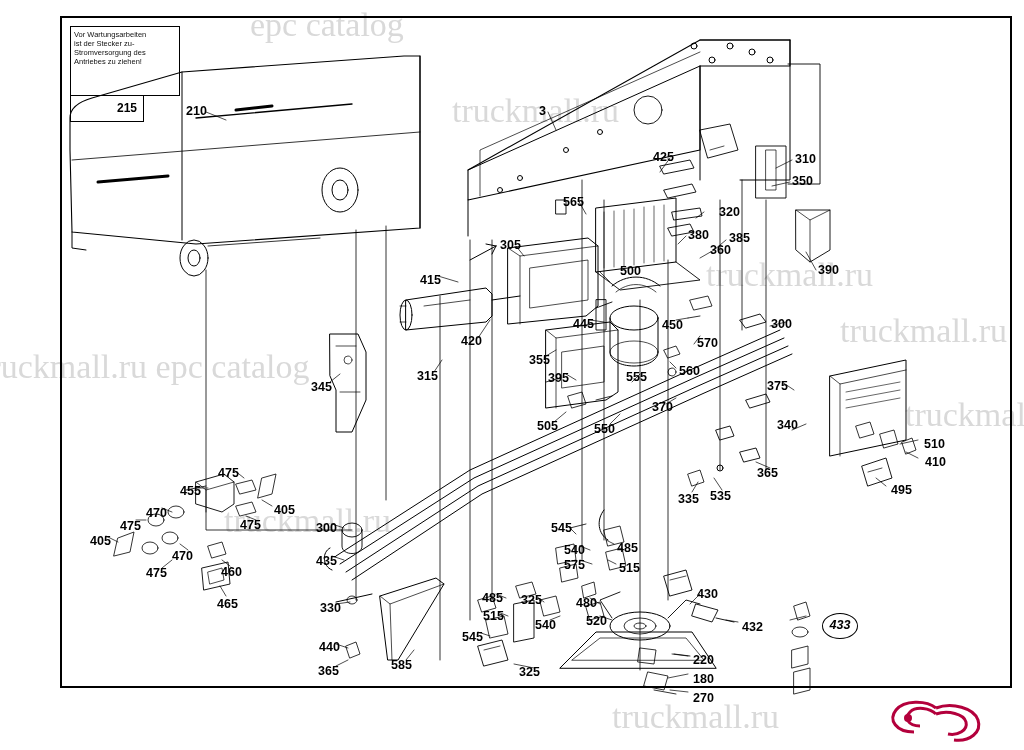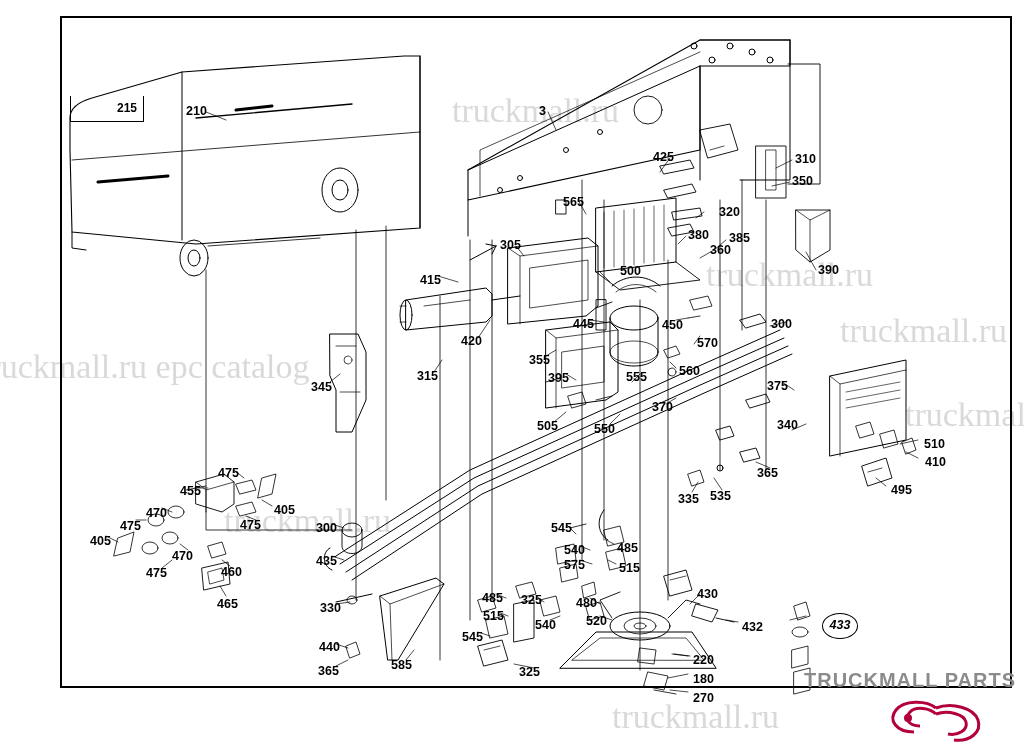--- a/index.html
+++ b/index.html
@@ -67,20 +67,21 @@
     width:34px;height:24px;border:1.5px solid #000;border-radius:50%;
     text-align:center;line-height:22px;font-size:12.5px;
   }
   svg.art{position:absolute;left:0;top:0;width:1024px;height:750px;overflow:visible;}
 </style>
 </head>
 <body>
 
 <div id="stage">
 
+  <div class="wm w1">epc catalog</div>
   <div class="wm w2">truckmall.ru</div>
   <div class="wm w3">truckmall.ru epc catalog</div>
   <div class="wm w4">truckmall.ru</div>
   <div class="wm w5">truckmall.ru</div>
   <div class="wm w6">truckmall.ru</div>
   <div class="wm w7">truckmall.ru</div>
   <div class="wm w8">truckmall.ru e</div>
 
   <svg class="art" viewBox="0 0 1024 750">
     <g fill="none" stroke="#000" stroke-width="1" stroke-linejoin="round" stroke-linecap="round">
@@ -347,20 +348,26 @@
         <path d="M336,666 L348,660"></path>
         <path d="M534,668 L514,664"></path>
         <path d="M688,674 L668,678"></path>
         <path d="M688,692 L670,690"></path>
       </g>
     </g>
   </svg>
 
   <div class="frame"></div>
 
+  <div class="notebox">
+    <div>Vor Wartungsarbeiten</div>
+    <div>ist der Stecker zu-</div>
+    <div>Stromversorgung des</div>
+    <div>Antriebes zu ziehen!</div>
+  </div>
   <div class="note215">215</div>
 
   <div id="callouts">
       <div class="cn" style="left: 186px; top: 104px;">210</div>
       <div class="cn" style="left: 539px; top: 104px;">3</div>
       <div class="cn" style="left: 653px; top: 150px;">425</div>
       <div class="cn" style="left: 795px; top: 152px;">310</div>
       <div class="cn" style="left: 792px; top: 174px;">350</div>
       <div class="cn" style="left: 563px; top: 195px;">565</div>
       <div class="cn" style="left: 707px; top: 205px; margin-left: 12px;">320</div>
@@ -424,21 +431,20 @@
       <div class="cn" style="left: 319px; top: 640px;">440</div>
       <div class="cn" style="left: 462px; top: 630px;">545</div>
       <div class="cn" style="left: 391px; top: 658px;">585</div>
       <div class="cn" style="left: 693px; top: 653px;">220</div>
       <div class="cn" style="left: 318px; top: 664px;">365</div>
       <div class="cn" style="left: 519px; top: 665px;">325</div>
       <div class="cn" style="left: 693px; top: 672px;">180</div>
       <div class="cn" style="left: 693px; top: 691px;">270</div>
     </div>
 
-  <div class="logo-text">TRUCKMALL PARTS</div>
   <svg class="logo-mark" viewBox="0 0 140 62">
     <g fill="none" stroke="#b3003c" stroke-width="3">
       <path d="M40,46 C22,46 14,34 22,24 C30,14 52,14 62,22"></path>
       <path d="M46,40 C34,40 30,32 36,26 C42,20 56,22 62,28"></path>
       <path d="M62,22 C78,16 100,22 104,34 C108,46 96,56 80,54"></path>
       <path d="M62,28 C74,24 90,28 92,36 C94,44 84,50 74,48"></path>
     </g>
     <circle cx="34" cy="32" r="4" fill="#b3003c"></circle>
   </svg>
 

